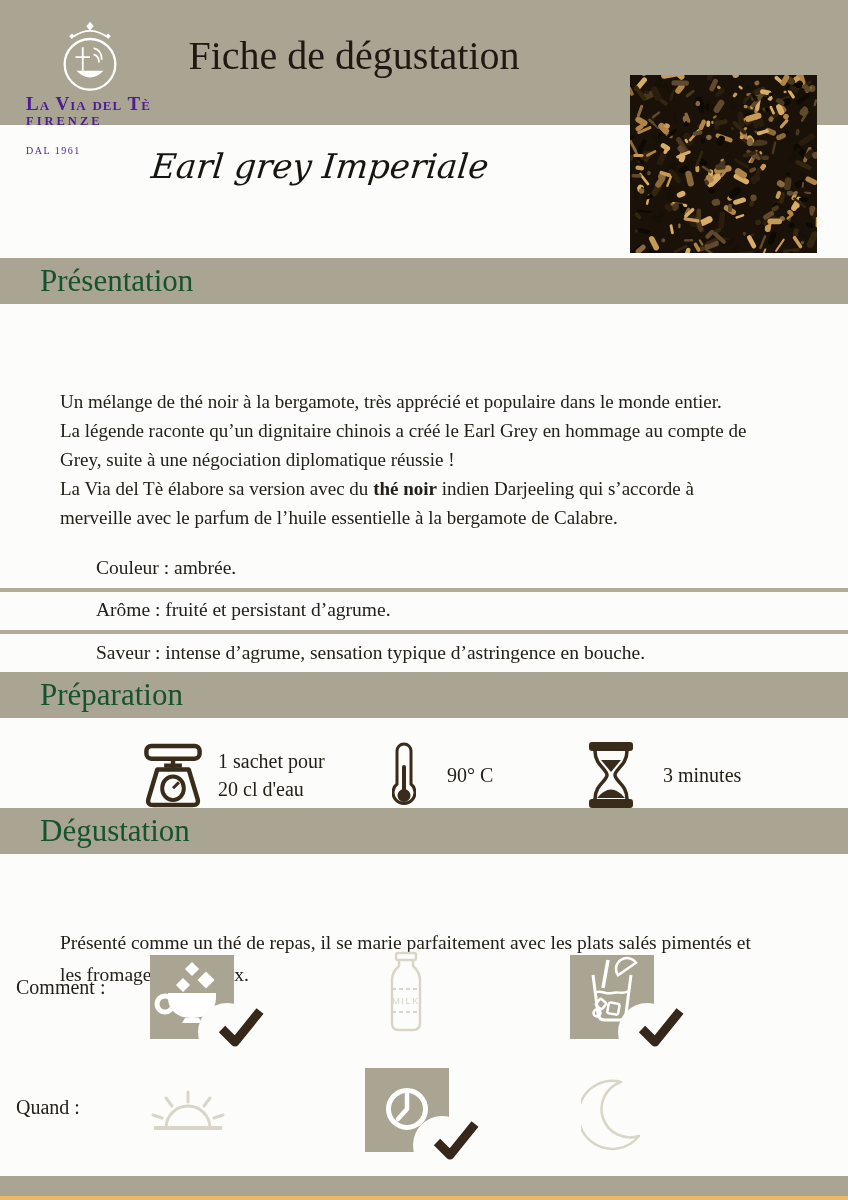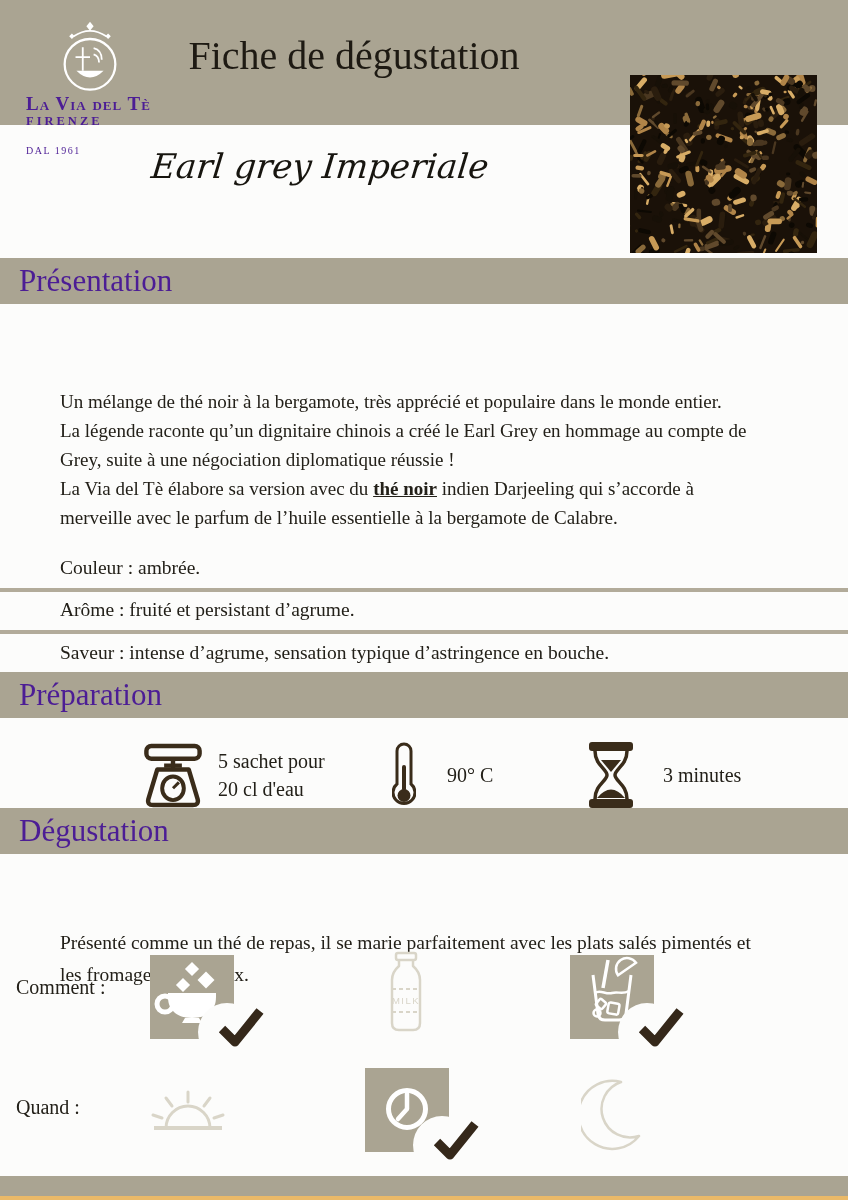--- a/index.html
+++ b/index.html
@@ -21,30 +21,30 @@
   .title { position:absolute; top:32px; left:0; width:708px; text-align:center;
            font-size:40px; font-weight:400; color:#1e1a13; }
 
   .tea-photo { position:absolute; left:630px; top:75px; width:187px; height:178px; }
   .tea-name  { position:absolute; left:0; top:146px; width:640px; text-align:center;
                font-family:"DejaVu Serif", serif; font-style:italic; font-size:34px;
                color:#17150f; transform:skewX(-6deg); }
 
   
   .band { position:absolute; left:0; width:848px; height:46px;
-          background:var(--band, #aaa492); color:#4c1d95;
-          font-size:31px; display:flex; align-items:center; padding-left:19px; }
+          background:var(--band, #aaa492); color:#14532d;
+          font-size:31px; display:flex; align-items:center; padding-left:40px; }
 
   .para { position:absolute; white-space:pre-line; color:#232019; }
   .presentation-para { left:60px; top:340px; width:780px; font-size:19px; line-height:29px;margin-top:47px; }
-  .emph { font-weight:700; text-decoration:underline; }
+  .emph { font-weight:700; }
   .degustation-para { left:60px; top:927px; width:780px; font-size:19.5px; line-height:32px; }
 
   .desc-row { position:absolute; left:0; width:848px; display:flex; align-items:center;
-              padding-left:60px; font-size:19.5px; color:#232019; background:#fcfcfb; }
+              padding-left:96px; font-size:19.5px; color:#232019; background:#fcfcfb; }
   .desc-sep { position:absolute; left:0; width:848px; height:4px; background:#b2ab9a; }
 
   .prep-label { position:absolute; font-size:20px; color:#232019; white-space:pre-line; line-height:28px; }
   .row-label  { position:absolute; font-size:20px; color:#232019; }
 
   
   .choice { position:absolute; width:84px; height:84px; background:var(--band, #aaa492); }
   .choice > svg.glyph { position:absolute; left:0; top:0; }
   .notch { position:absolute; width:58px; height:58px; right:-22px; bottom:-22px;
            border-radius:50%; background:#fcfcfb; }
@@ -448,21 +448,21 @@
 
   <div class="band" style="top:672px">Préparation</div>
 
   <svg class="abs" style="left:140px;top:742px" width="66" height="67" viewBox="0 0 66 68">
     <rect x="6" y="4" width="54" height="13" rx="5" class="stroke-dark" stroke-width="4.5"></rect>
     <path d="M33,17 V28 M24,24 H42" class="stroke-dark" stroke-width="4.5"></path>
     <path d="M17,28 H49 L58,58 Q59.5,64 53,64 H13 Q6.5,64 8,58 Z" class="stroke-dark" stroke-width="4.5" stroke-linejoin="round"></path>
     <ellipse cx="33" cy="47" rx="11" ry="12" class="stroke-dark" stroke-width="4"></ellipse>
     <path d="M33,47 L39,41" class="stroke-dark" stroke-width="3"></path>
   </svg>
-  <div class="prep-label" style="left:218px;top:747px">5 sachet pour
+  <div class="prep-label" style="left:218px;top:747px">1 sachet pour
 20 cl d'eau</div>
 
   <svg class="abs" style="left:392px;top:741px" width="24" height="68" viewBox="0 0 24 68">
     <path d="M5,10 a7,7 0 0 1 14,0 V43 a11,11 0 1 1 -14,0 Z" class="stroke-dark" stroke-width="3"></path>
     <rect x="10" y="24" width="4" height="26" rx="2" class="fill-dark"></rect>
     <circle cx="12" cy="54.5" r="6.5" class="fill-dark"></circle>
   </svg>
   <div class="prep-label" style="left:447px;top:761px">90° C</div>
 
   <svg class="abs" style="left:586px;top:741px" width="50" height="68" viewBox="0 0 50 68">

